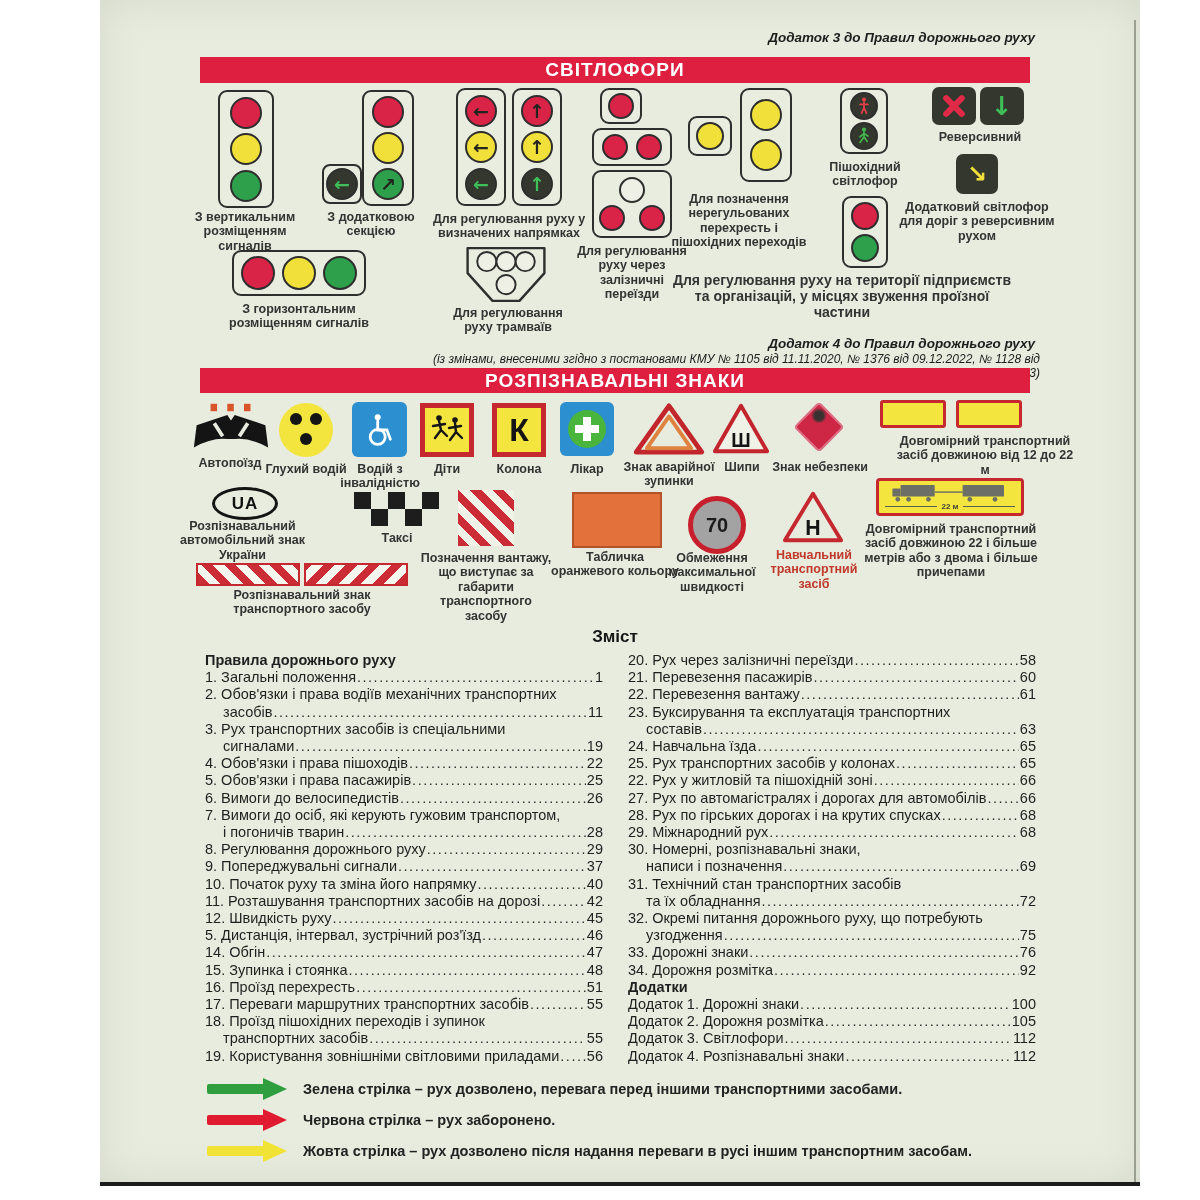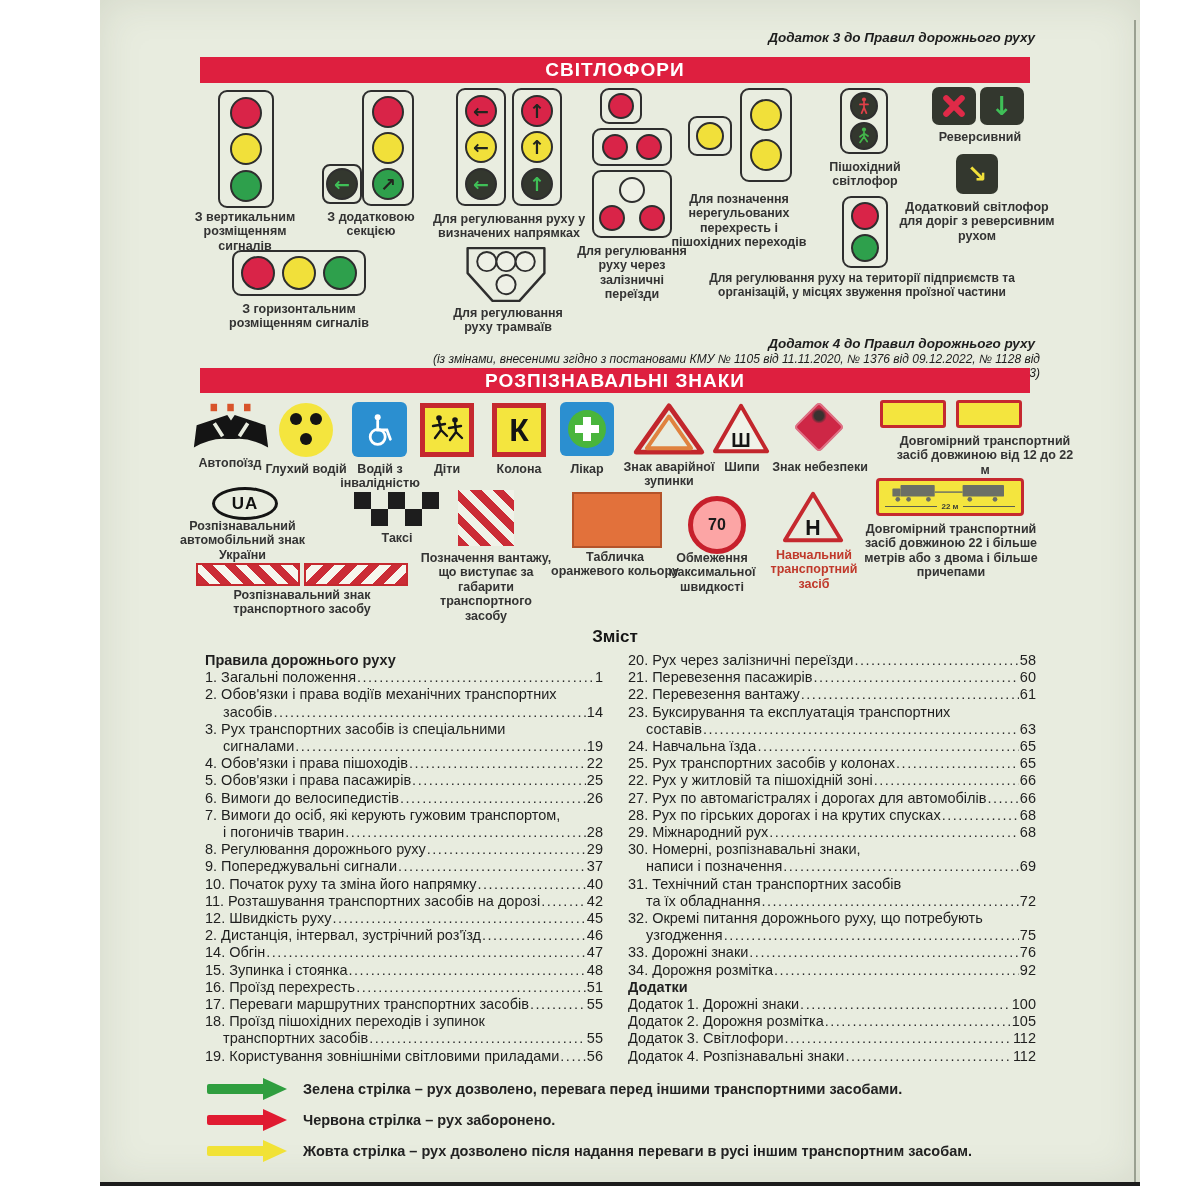--- a/index.html
+++ b/index.html
@@ -37,21 +37,21 @@
   
   .sq{position:absolute;box-sizing:border-box;display:flex;align-items:center;justify-content:center;}
   .sign-border-red{border:5px solid #c5292f;background:#f4e53e;}
   .blue-sq{background:#2b8fd0;border-radius:6px;}
   .oval{border:3px solid #141414;border-radius:50%;display:flex;align-items:center;justify-content:center;font-weight:700;font-size:17px;color:#111;letter-spacing:1px;background:transparent;}
   .checker{background-image:linear-gradient(90deg,#1d1d1d 0 17px,transparent 17px 34px),linear-gradient(90deg,transparent 0 17px,#1d1d1d 17px 34px);background-size:34px 17px,34px 17px;background-position:0 0,0 17px;background-repeat:repeat-x,repeat-x;}
   .stripes45{background:repeating-linear-gradient(45deg,#cb2c36 0 8px,#f0f2e8 8px 16px);}
   .stripesA{border:2px solid #c5292f;background:repeating-linear-gradient(45deg,#cb2c36 0 8px,#f6f6ee 8px 16px);}
   .stripesB{border:2px solid #c5292f;background:repeating-linear-gradient(-45deg,#cb2c36 0 8px,#f6f6ee 8px 16px);}
   .orange-plate{background:#e2713b;border:2px solid #b4532a;}
-  .speed-circle{border:5px solid #c7202c;border-radius:50%;background:#fca5a5;color:#1b1b1b;font-weight:700;font-size:16px;display:flex;align-items:center;justify-content:center;}
+  .speed-circle{border:5px solid #c7202c;border-radius:50%;background:#a3a3a3;color:#1b1b1b;font-weight:700;font-size:20px;display:flex;align-items:center;justify-content:center;}
   .diamond-wrap{position:absolute;display:flex;align-items:center;justify-content:center;}
   .diamond{width:36px;height:36px;background:#ce2746;border-radius:4px;transform:rotate(45deg);position:relative;box-shadow:inset 0 0 0 2px rgba(255,255,255,.35);}
   .diamond::after{content:"";position:absolute;left:2px;top:2px;width:16px;height:16px;background:radial-gradient(circle,#3a3230 0 40%,transparent 70%);border-radius:50%;}
   .dot{position:absolute;background:#141414;border-radius:50%;width:12px;height:12px;}
   .green-cross{width:38px;height:38px;background:#49b53c;border-radius:50%;position:relative;}
   .green-cross::before{content:"";position:absolute;left:7px;top:15px;width:24px;height:8px;background:#fff;}
   .green-cross::after{content:"";position:absolute;left:15px;top:7px;width:8px;height:24px;background:#fff;}
   .longrect{background:#f4e53e;border:3px solid #c5292f;border-radius:3px;box-sizing:border-box;}
   .long22{position:absolute;background:#f4e53e;border:3px solid #c5292f;border-radius:4px;box-sizing:border-box;display:flex;flex-direction:column;align-items:center;justify-content:center;padding:2px 6px;}
   .dim-row{display:flex;align-items:center;width:100%;color:#3b3f36;font-size:8px;font-weight:700;}
@@ -164,21 +164,21 @@
         </g>
       </svg>
     </span>
   </div>
   <div class="lbl" style="left:810px;top:160px;width:110px;">Пішохідний світлофор</div>
 
   <div class="tl col" style="left:842px;top:196px;width:46px;height:72px;">
     <span class="lamp l28 red"></span>
     <span class="lamp l28 green"></span>
   </div>
-  <div class="lbl" style="left:687px;top:272px;width:350px;font-size:12px;">Для регулювання руху на території підприємств та організацій, у місцях звуження проїзної частини</div>
+  <div class="lbl" style="left:667px;top:272px;width:350px;font-size:14px;">Для регулювання руху на території підприємств та організацій, у місцях звуження проїзної частини</div>
 
   <div class="darkbox" style="left:932px;top:87px;width:44px;height:38px;">
     <span class="xbar rot45"></span>
     <span class="xbar rot-45"></span>
   </div>
   <div class="darkbox arr-green" style="left:980px;top:87px;width:44px;height:38px;font-size:26px;">↓</div>
   <div class="lbl" style="left:922px;top:130px;width:116px;">Реверсивний</div>
   <div class="darkbox" style="left:956px;top:154px;width:42px;height:40px;font-size:24px;color:#f1e03a;">↘</div>
   <div class="lbl" style="left:898px;top:200px;width:158px;">Додатковий світлофор для доріг з реверсивним рухом</div>
 
@@ -332,21 +332,21 @@
     <div class="toc-header">Правила дорожнього руху</div>
   <div class="toc-row leader">
         <span class="t">1. Загальні положення</span>
         <span class="dots"></span>
         <span class="pg">1</span>
       </div>
       <div class="toc-row">2. Обов'язки і права водіїв механічних транспортних</div>
       <div class="toc-row cont leader">
         <span class="t">засобів</span>
         <span class="dots"></span>
-        <span class="pg">14</span>
+        <span class="pg">11</span>
       </div>
       <div class="toc-row">3. Рух транспортних засобів із спеціальними</div>
       <div class="toc-row cont leader">
         <span class="t">сигналами</span>
         <span class="dots"></span>
         <span class="pg">19</span>
       </div>
       <div class="toc-row leader">
         <span class="t">4. Обов'язки і права пішоходів</span>
         <span class="dots"></span>
@@ -387,21 +387,21 @@
         <span class="t">11. Розташування транспортних засобів на дорозі</span>
         <span class="dots"></span>
         <span class="pg">42</span>
       </div>
       <div class="toc-row leader">
         <span class="t">12. Швидкість руху</span>
         <span class="dots"></span>
         <span class="pg">45</span>
       </div>
       <div class="toc-row leader">
-        <span class="t">2. Дистанція, інтервал, зустрічний роз'їзд</span>
+        <span class="t">5. Дистанція, інтервал, зустрічний роз'їзд</span>
         <span class="dots"></span>
         <span class="pg">46</span>
       </div>
       <div class="toc-row leader">
         <span class="t">14. Обгін</span>
         <span class="dots"></span>
         <span class="pg">47</span>
       </div>
       <div class="toc-row leader">
         <span class="t">15. Зупинка і стоянка</span>

